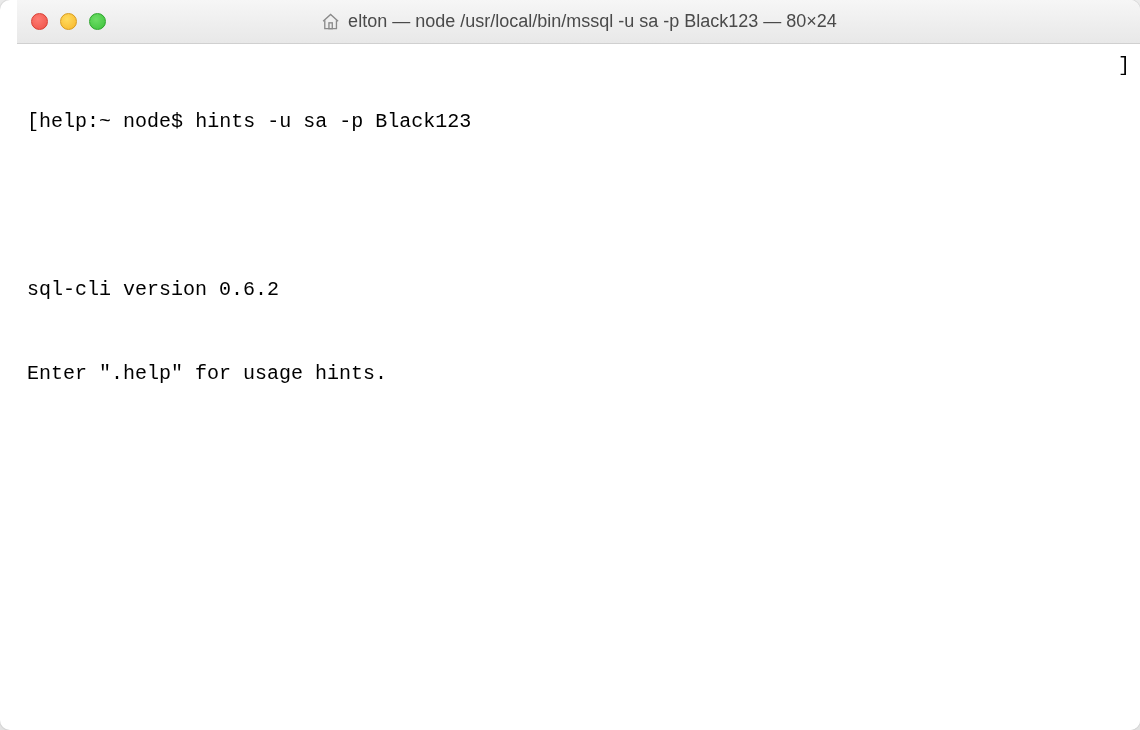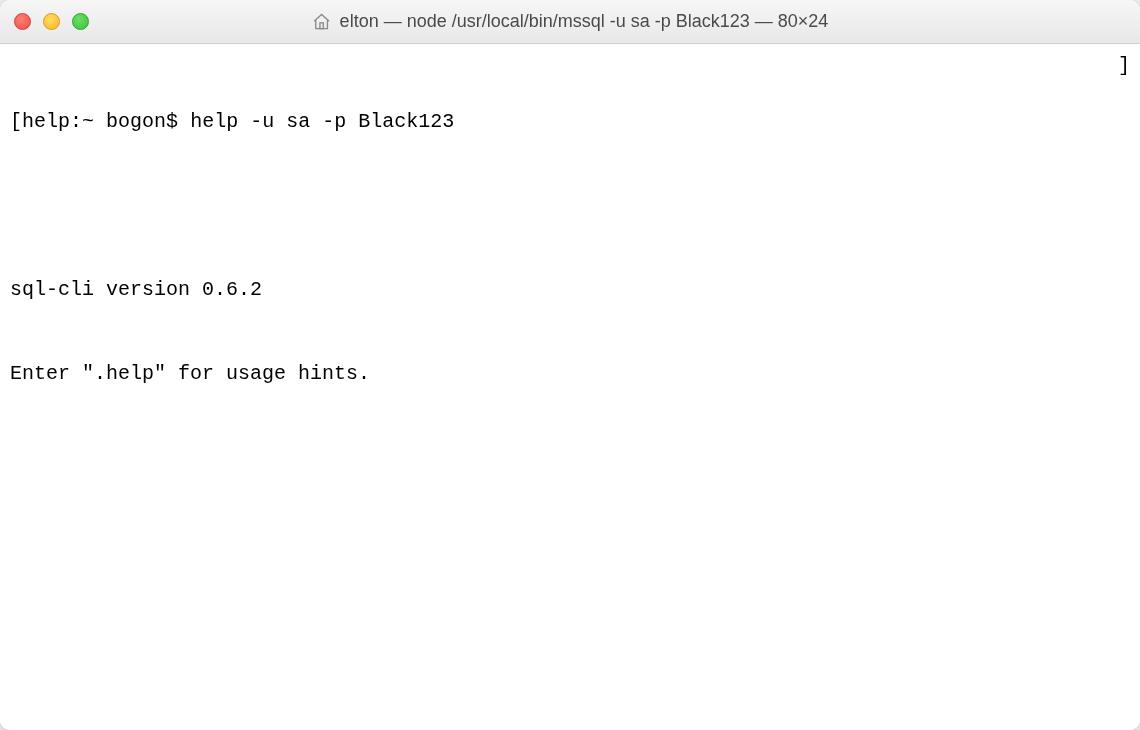--- a/index.html
+++ b/index.html
@@ -19,20 +19,21 @@
 
     .terminal-window {
       width: 1140px;
       height: 730px;
       background: #ffffff;
       border-radius: 10px;
       box-shadow: 0 10px 40px rgba(0,0,0,0.15), 0 0 0 1px rgba(0,0,0,0.05);
       overflow: hidden;
       display: flex;
       flex-direction: column;
+      padding-left: 17px;
     }
 
     .title-bar {
       height: 44px;
       background: linear-gradient(to bottom, #f6f6f6, #e8e8e8);
       border-bottom: 1px solid #d0d0d0;
       display: flex;
       align-items: center;
       position: relative;
       padding: 0 14px;
@@ -138,19 +139,19 @@
           <path d="M3 11 L12 3 L21 11"></path>
           <path d="M5 10 V20 H19 V10"></path>
           <rect x="10" y="13" width="4" height="7"></rect>
         </svg>
       </span>
       <span>elton — node /usr/local/bin/mssql -u sa -p Black123 — 80×24</span>
     </div>
   </div>
 
   <div class="terminal-body">
-    <div class="term-line"><span class="prompt-bracket-left">[</span><span>help</span>:<span>~</span> <span>bogon</span><span>$</span> <span>help -u sa -p Black123</span><span class="right-bracket prompt-bracket-right">]</span></div>
+    <div class="term-line"><span class="prompt-bracket-left">[</span><span>help</span>:<span>~</span> <span>node</span><span>$</span> <span>hints -u sa -p Black123</span><span class="right-bracket prompt-bracket-right">]</span></div>
     <div class="term-line"></div>
     <div class="term-line">sql-cli version 0.6.2</div>
     <div class="term-line">Enter ".help" for usage hints.</div>
   </div>
 
 </div>
 
 </body></html>

